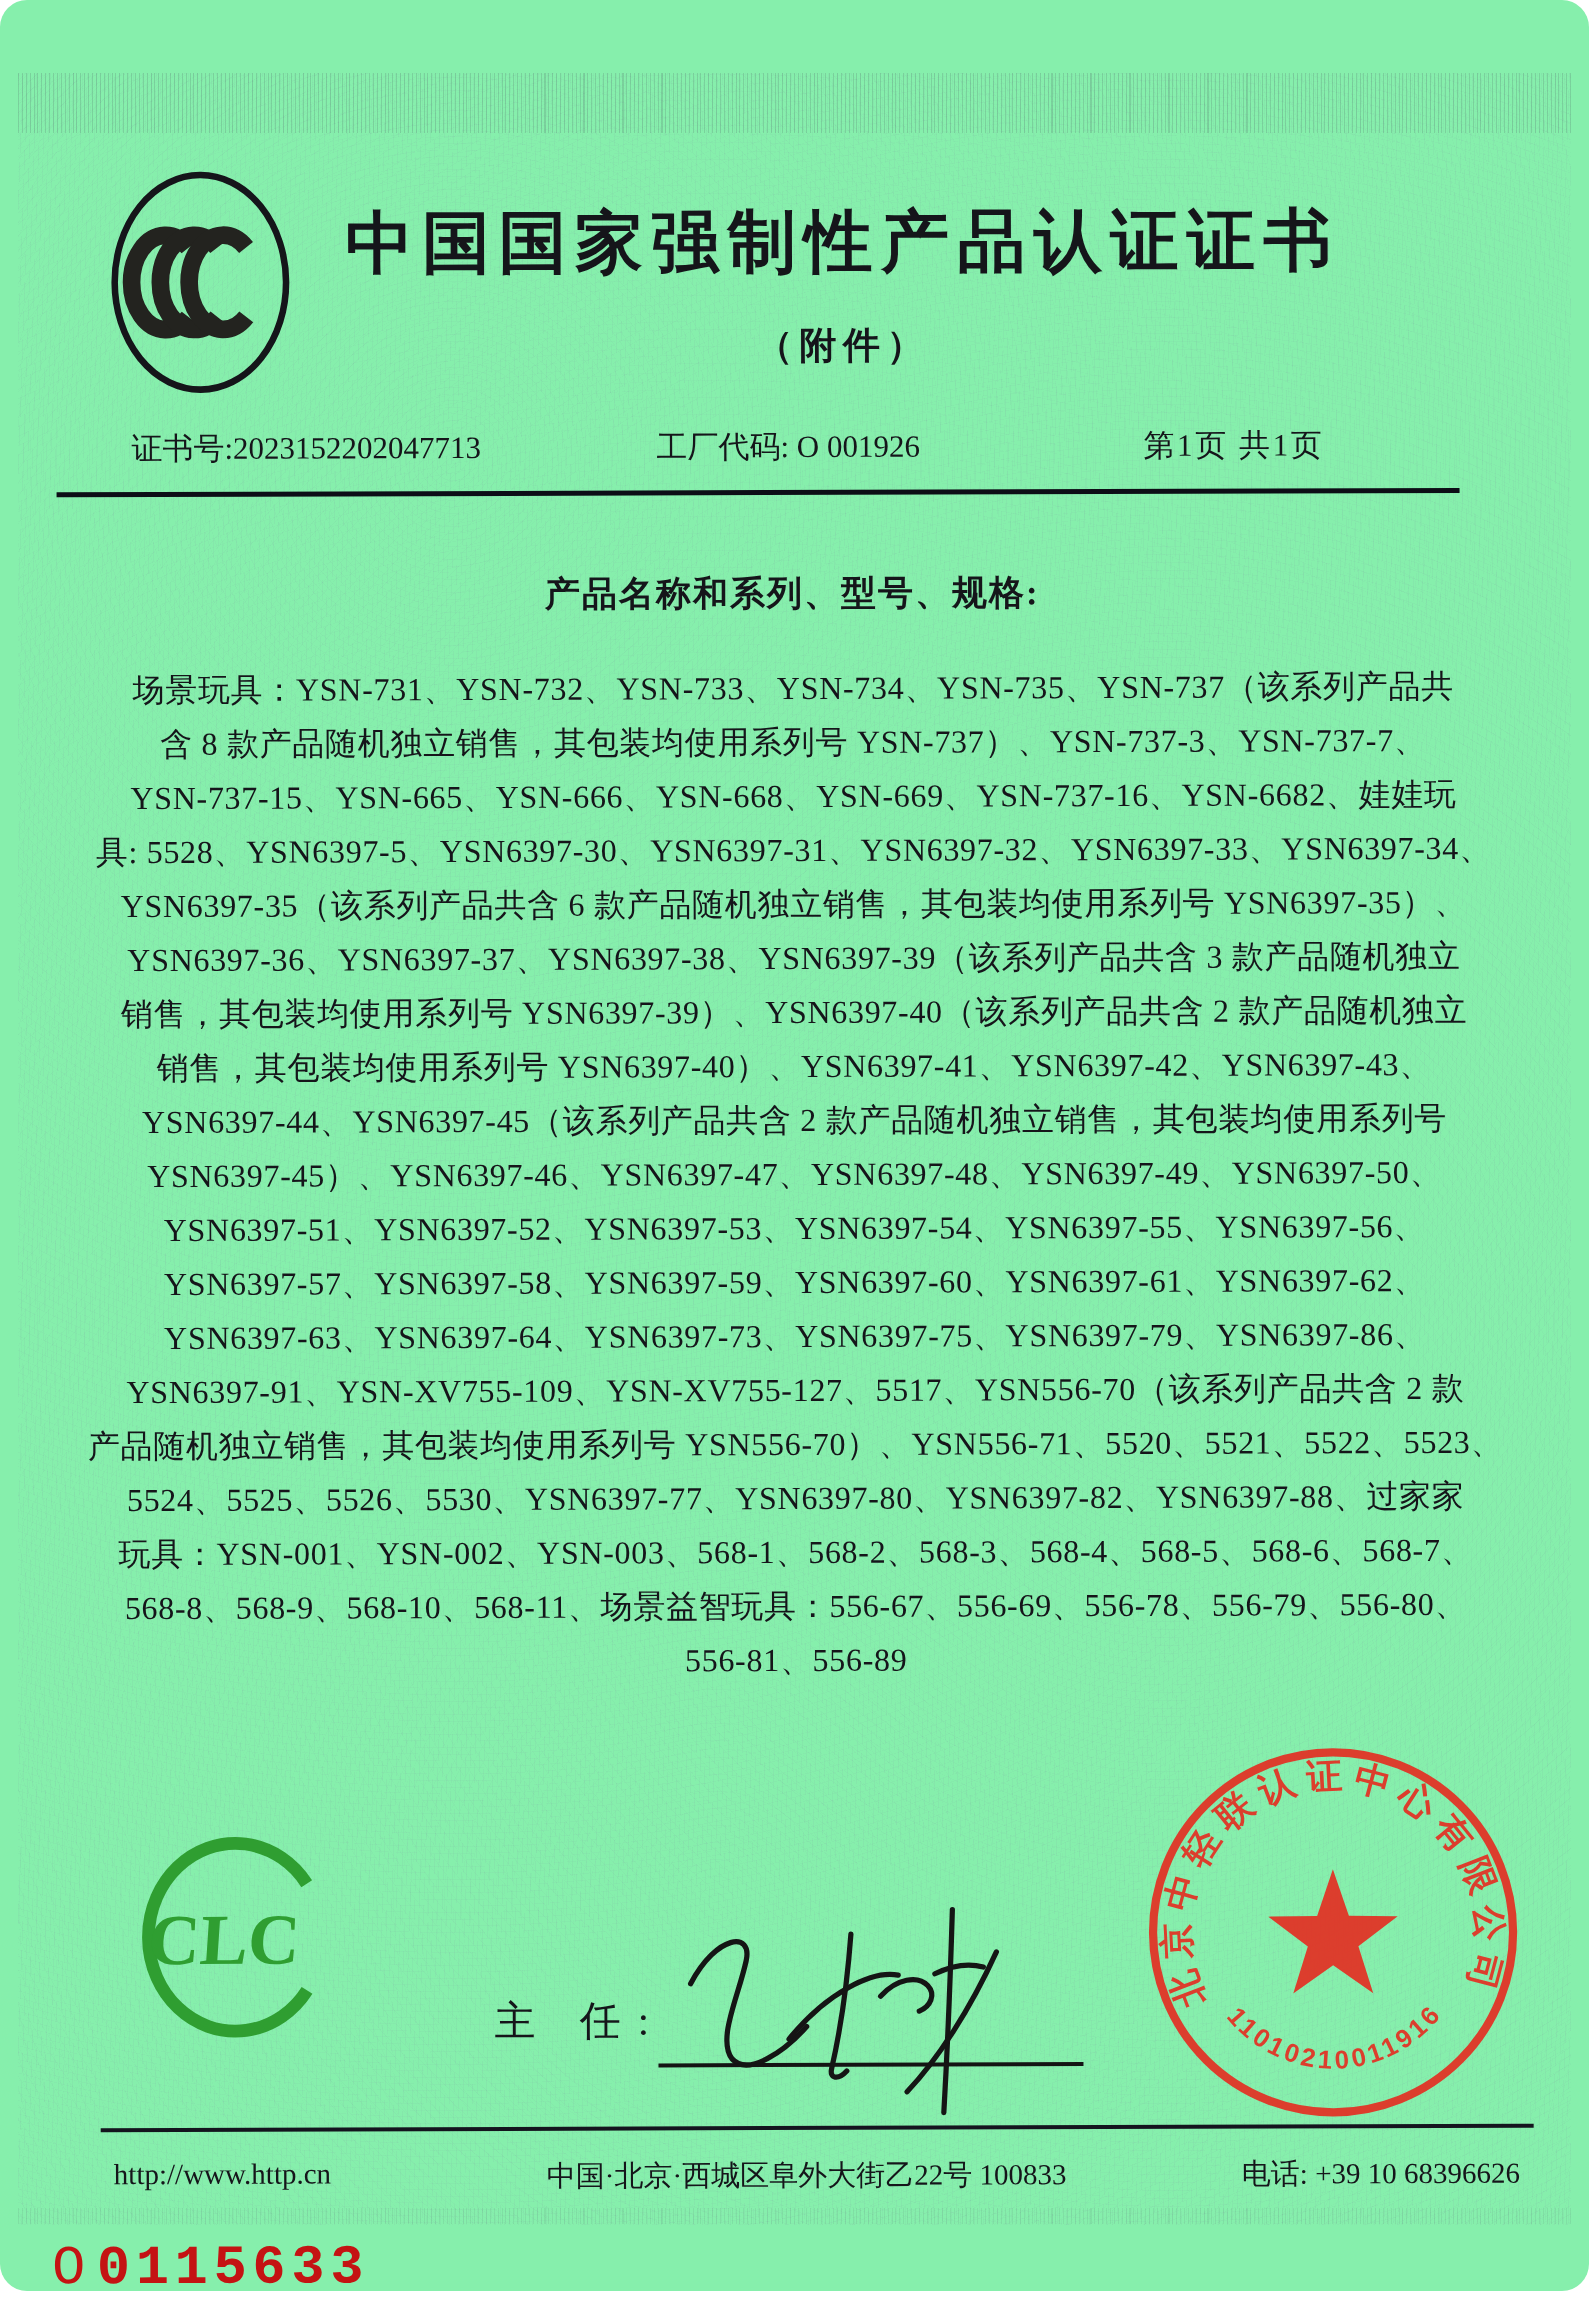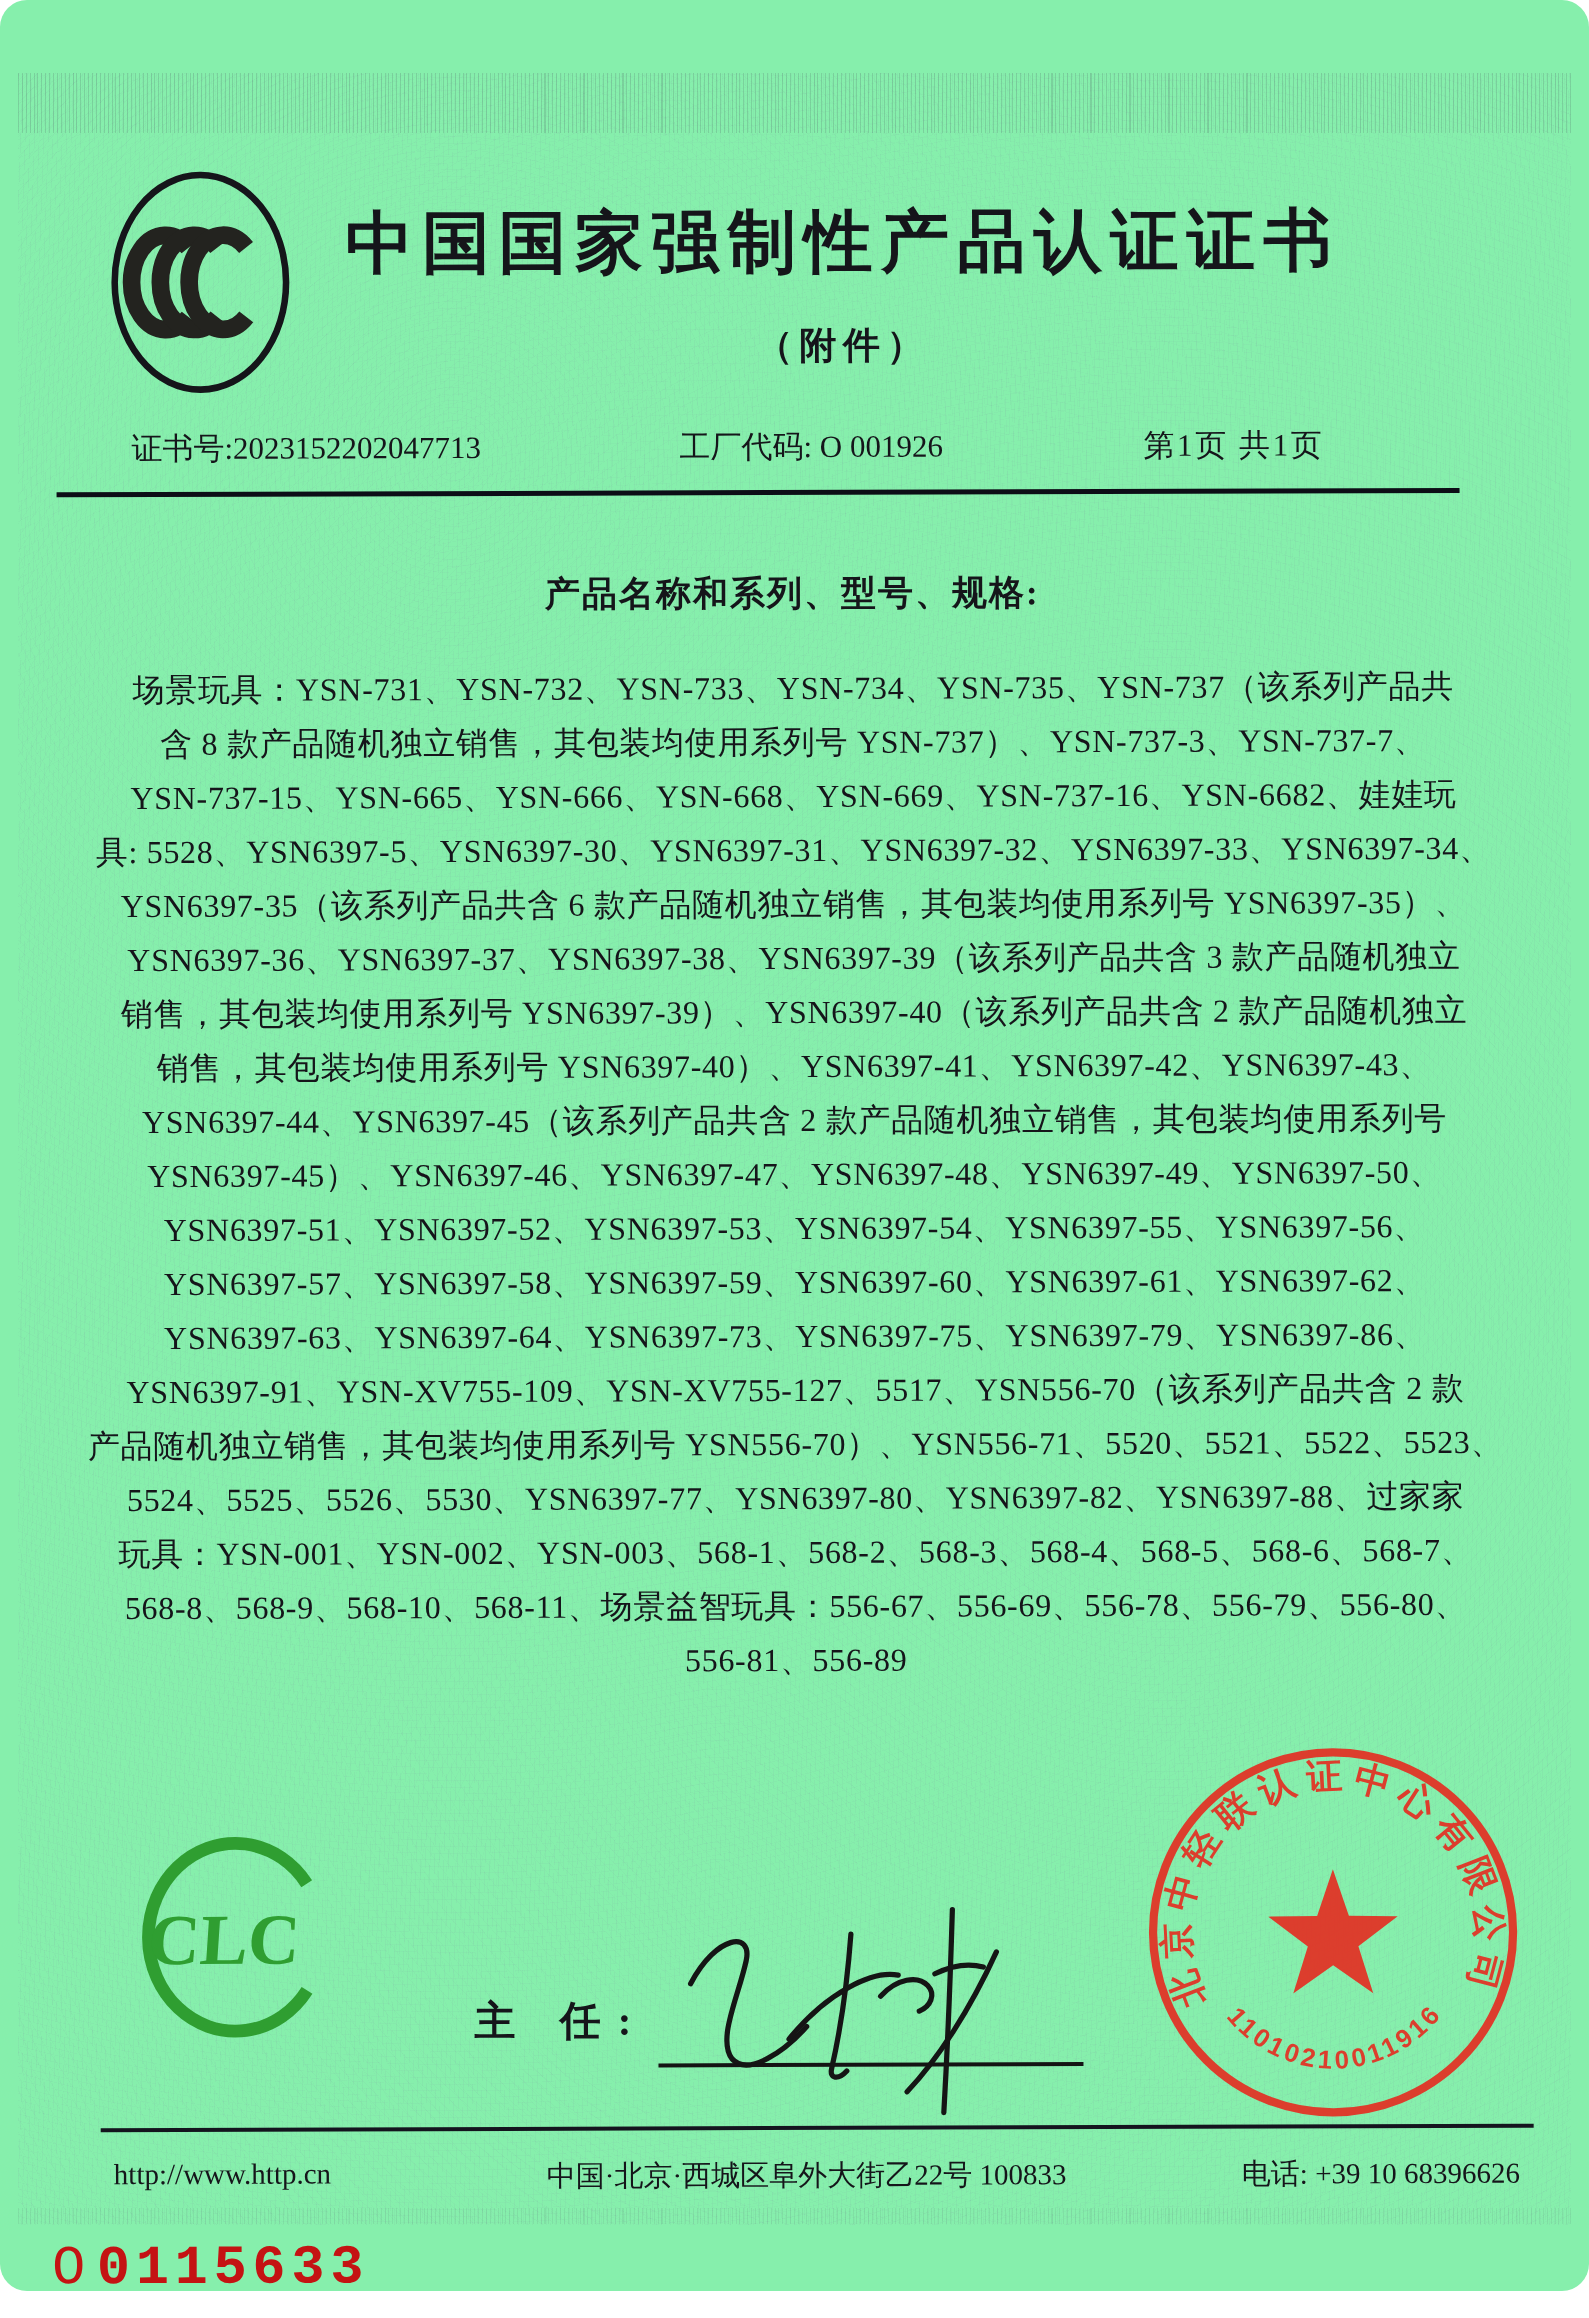--- a/index.html
+++ b/index.html
@@ -39,37 +39,37 @@
   #page-title{
     left:315px;top:197px;width:1062px;text-align:center;
     font-size:68px;font-weight:700;letter-spacing:8.5px;white-space:nowrap;
   }
   #page-subtitle{
     left:315px;top:321px;width:1062px;text-align:center;
     font-size:37px;font-weight:700;letter-spacing:6.6px;
   }
   .info-text{font-size:31px;white-space:nowrap;}
   #cert-line{left:134px;top:426px;}
-  #factory-line{left:682px;top:426px;}
+  #factory-line{left:659px;top:426px;}
   #page-indicator{left:1146px;top:426px;letter-spacing:2.6px;}
   #header-rule{left:59px;top:490px;width:1403px;height:5.2px;background:#0d0d16;}
 
   #products-heading{
     left:0;top:570px;width:1589px;text-align:center;
     font-size:35px;font-weight:700;letter-spacing:2px;
   }
   #product-lines{
     left:77px;top:661px;width:1436px;
     font-size:32px;line-height:54px;text-align:center;letter-spacing:0.7px;
   }
   .product-line{white-space:nowrap;}
 
   #clc-logo{left:131px;top:1833px;width:197px;height:205px;}
   #director-label{
-    left:472px;top:1993px;font-size:41px;font-weight:700;letter-spacing:17px;white-space:nowrap;
+    left:492px;top:1993px;font-size:41px;font-weight:400;letter-spacing:17px;white-space:nowrap;
   }
   #signature{left:652px;top:1872px;width:433px;height:262px;}
   #signature-underline{left:656px;top:2063px;width:425px;height:3.9px;background:#141414;}
   #stamp{left:1131px;top:1734px;width:400px;height:400px;opacity:.94;}
 
   #footer-rule{left:98px;top:2126px;width:1433px;height:3.9px;background:#14141e;}
   .footer-text{font-size:29px;white-space:nowrap;}
   #website{left:111px;top:2156px;}
   #address{left:544px;top:2156px;}
   #phone{left:1239px;top:2156px;}

